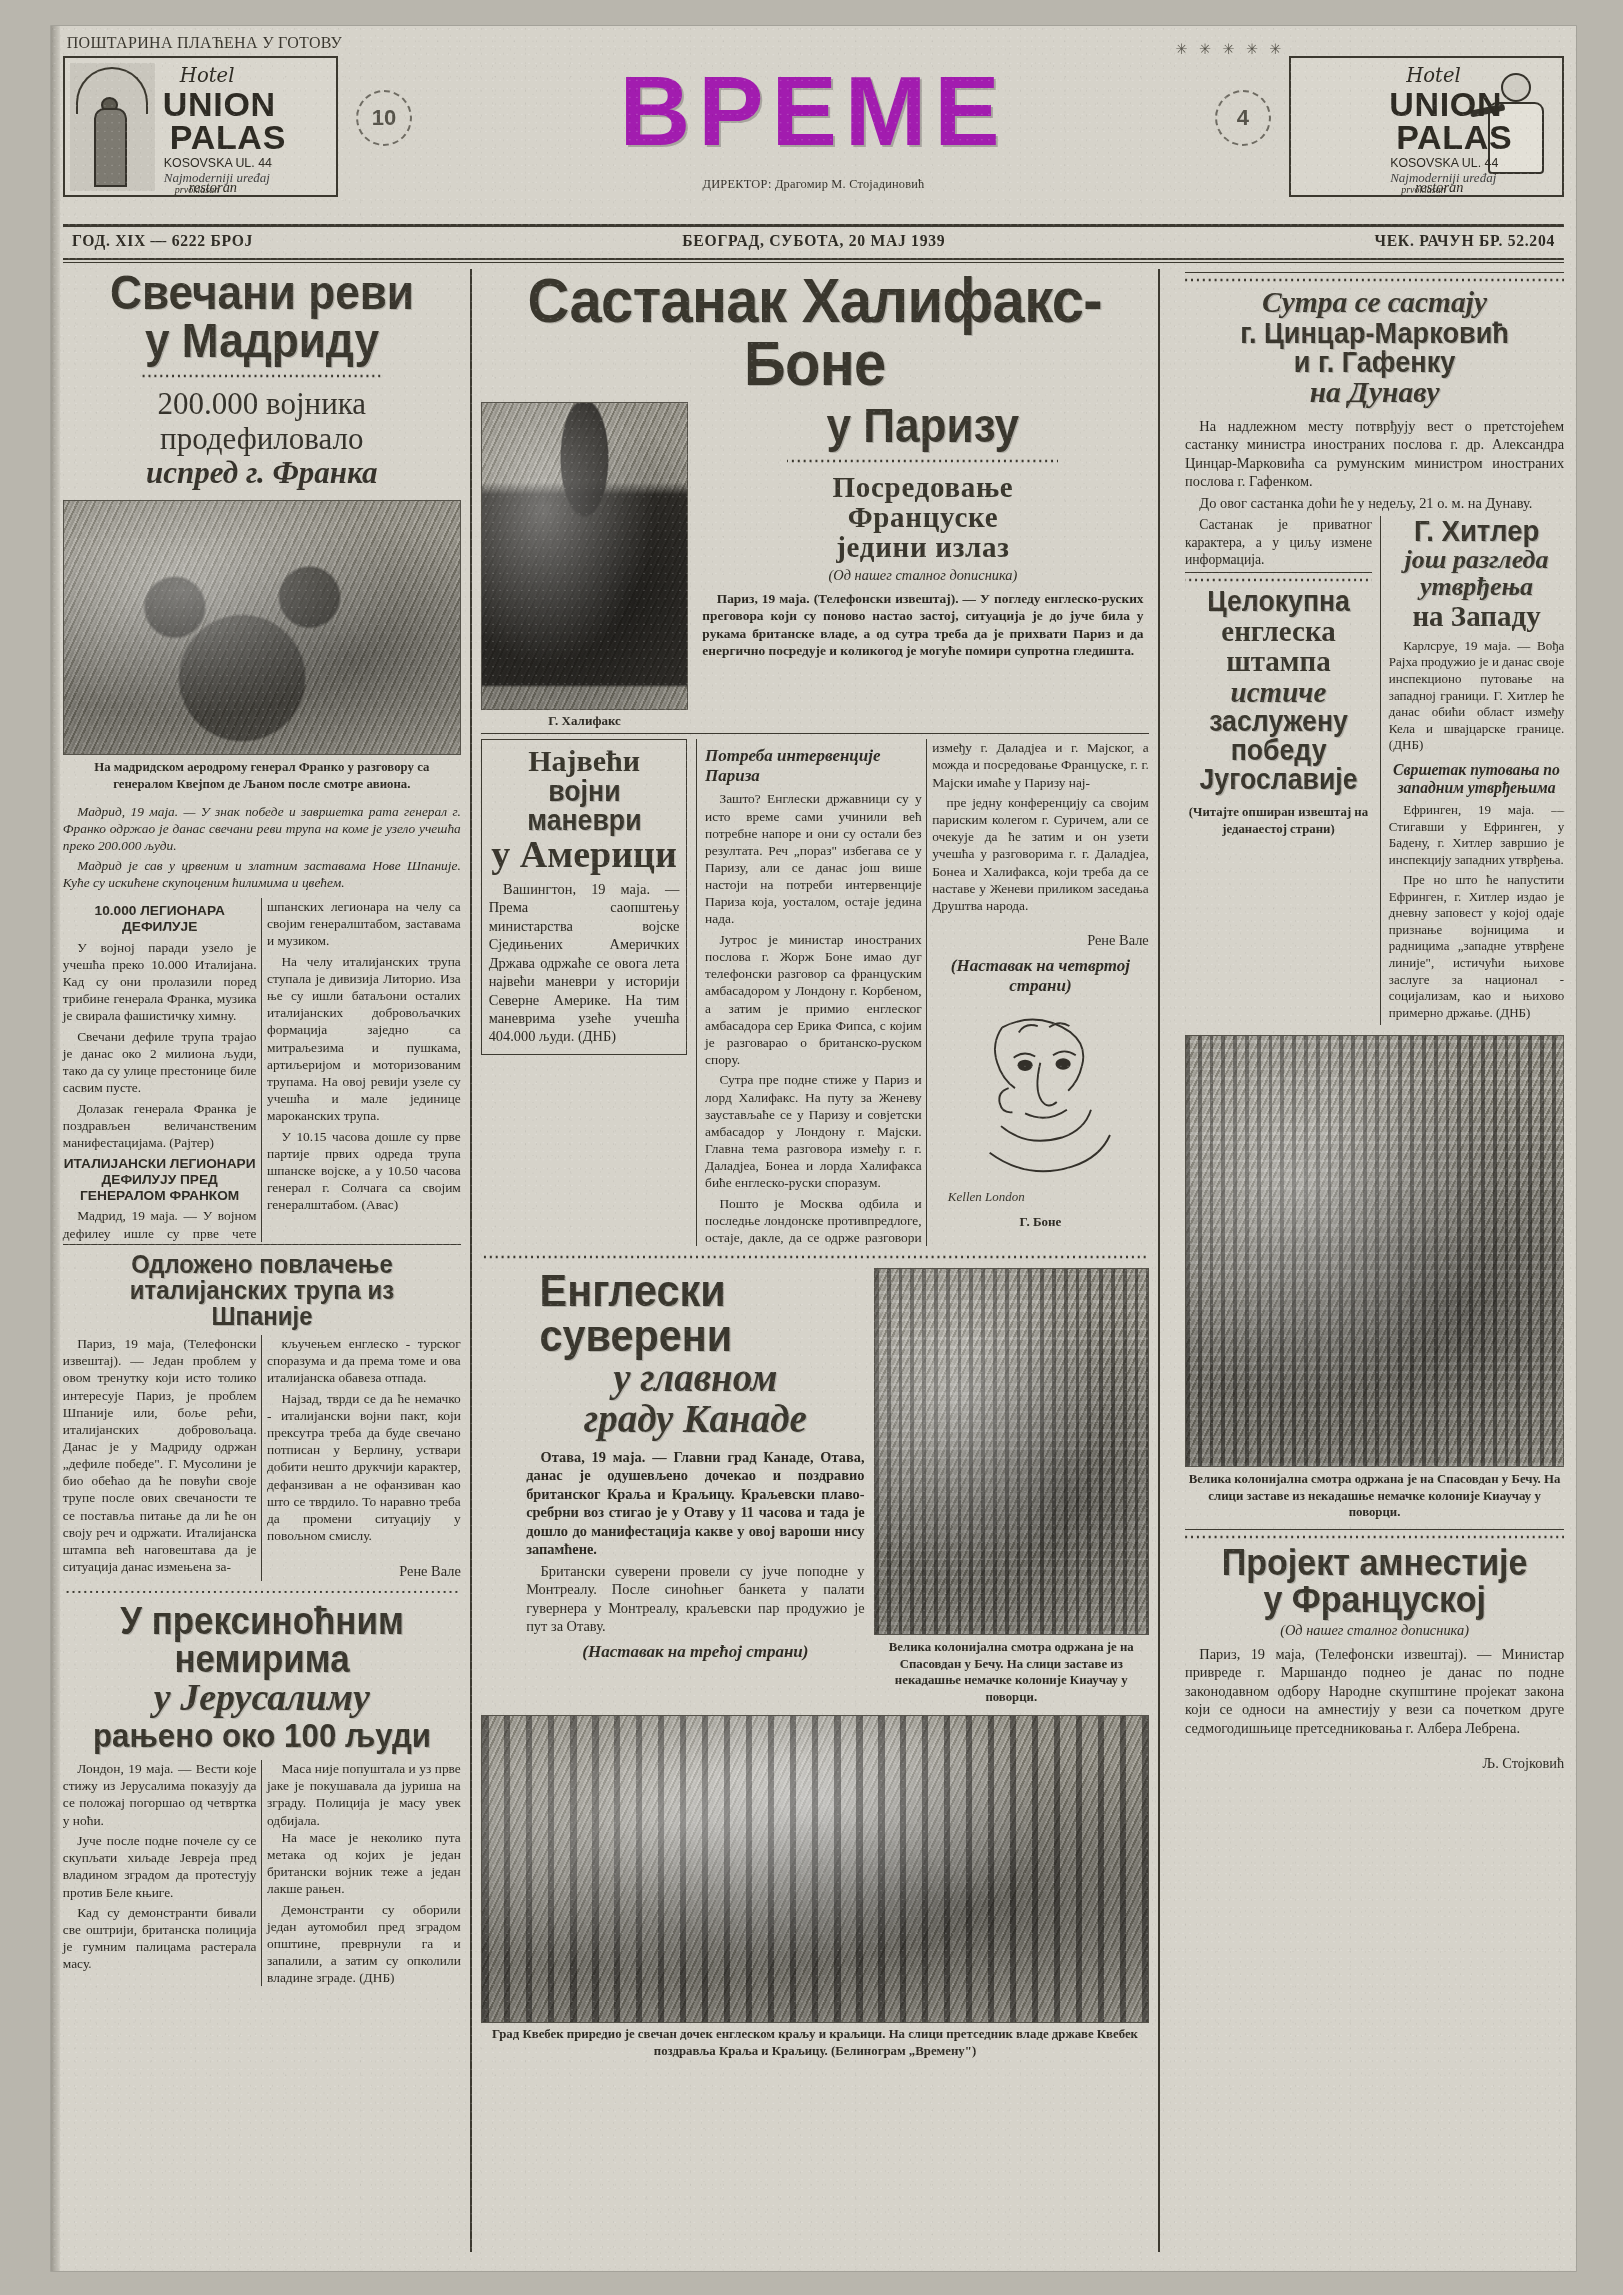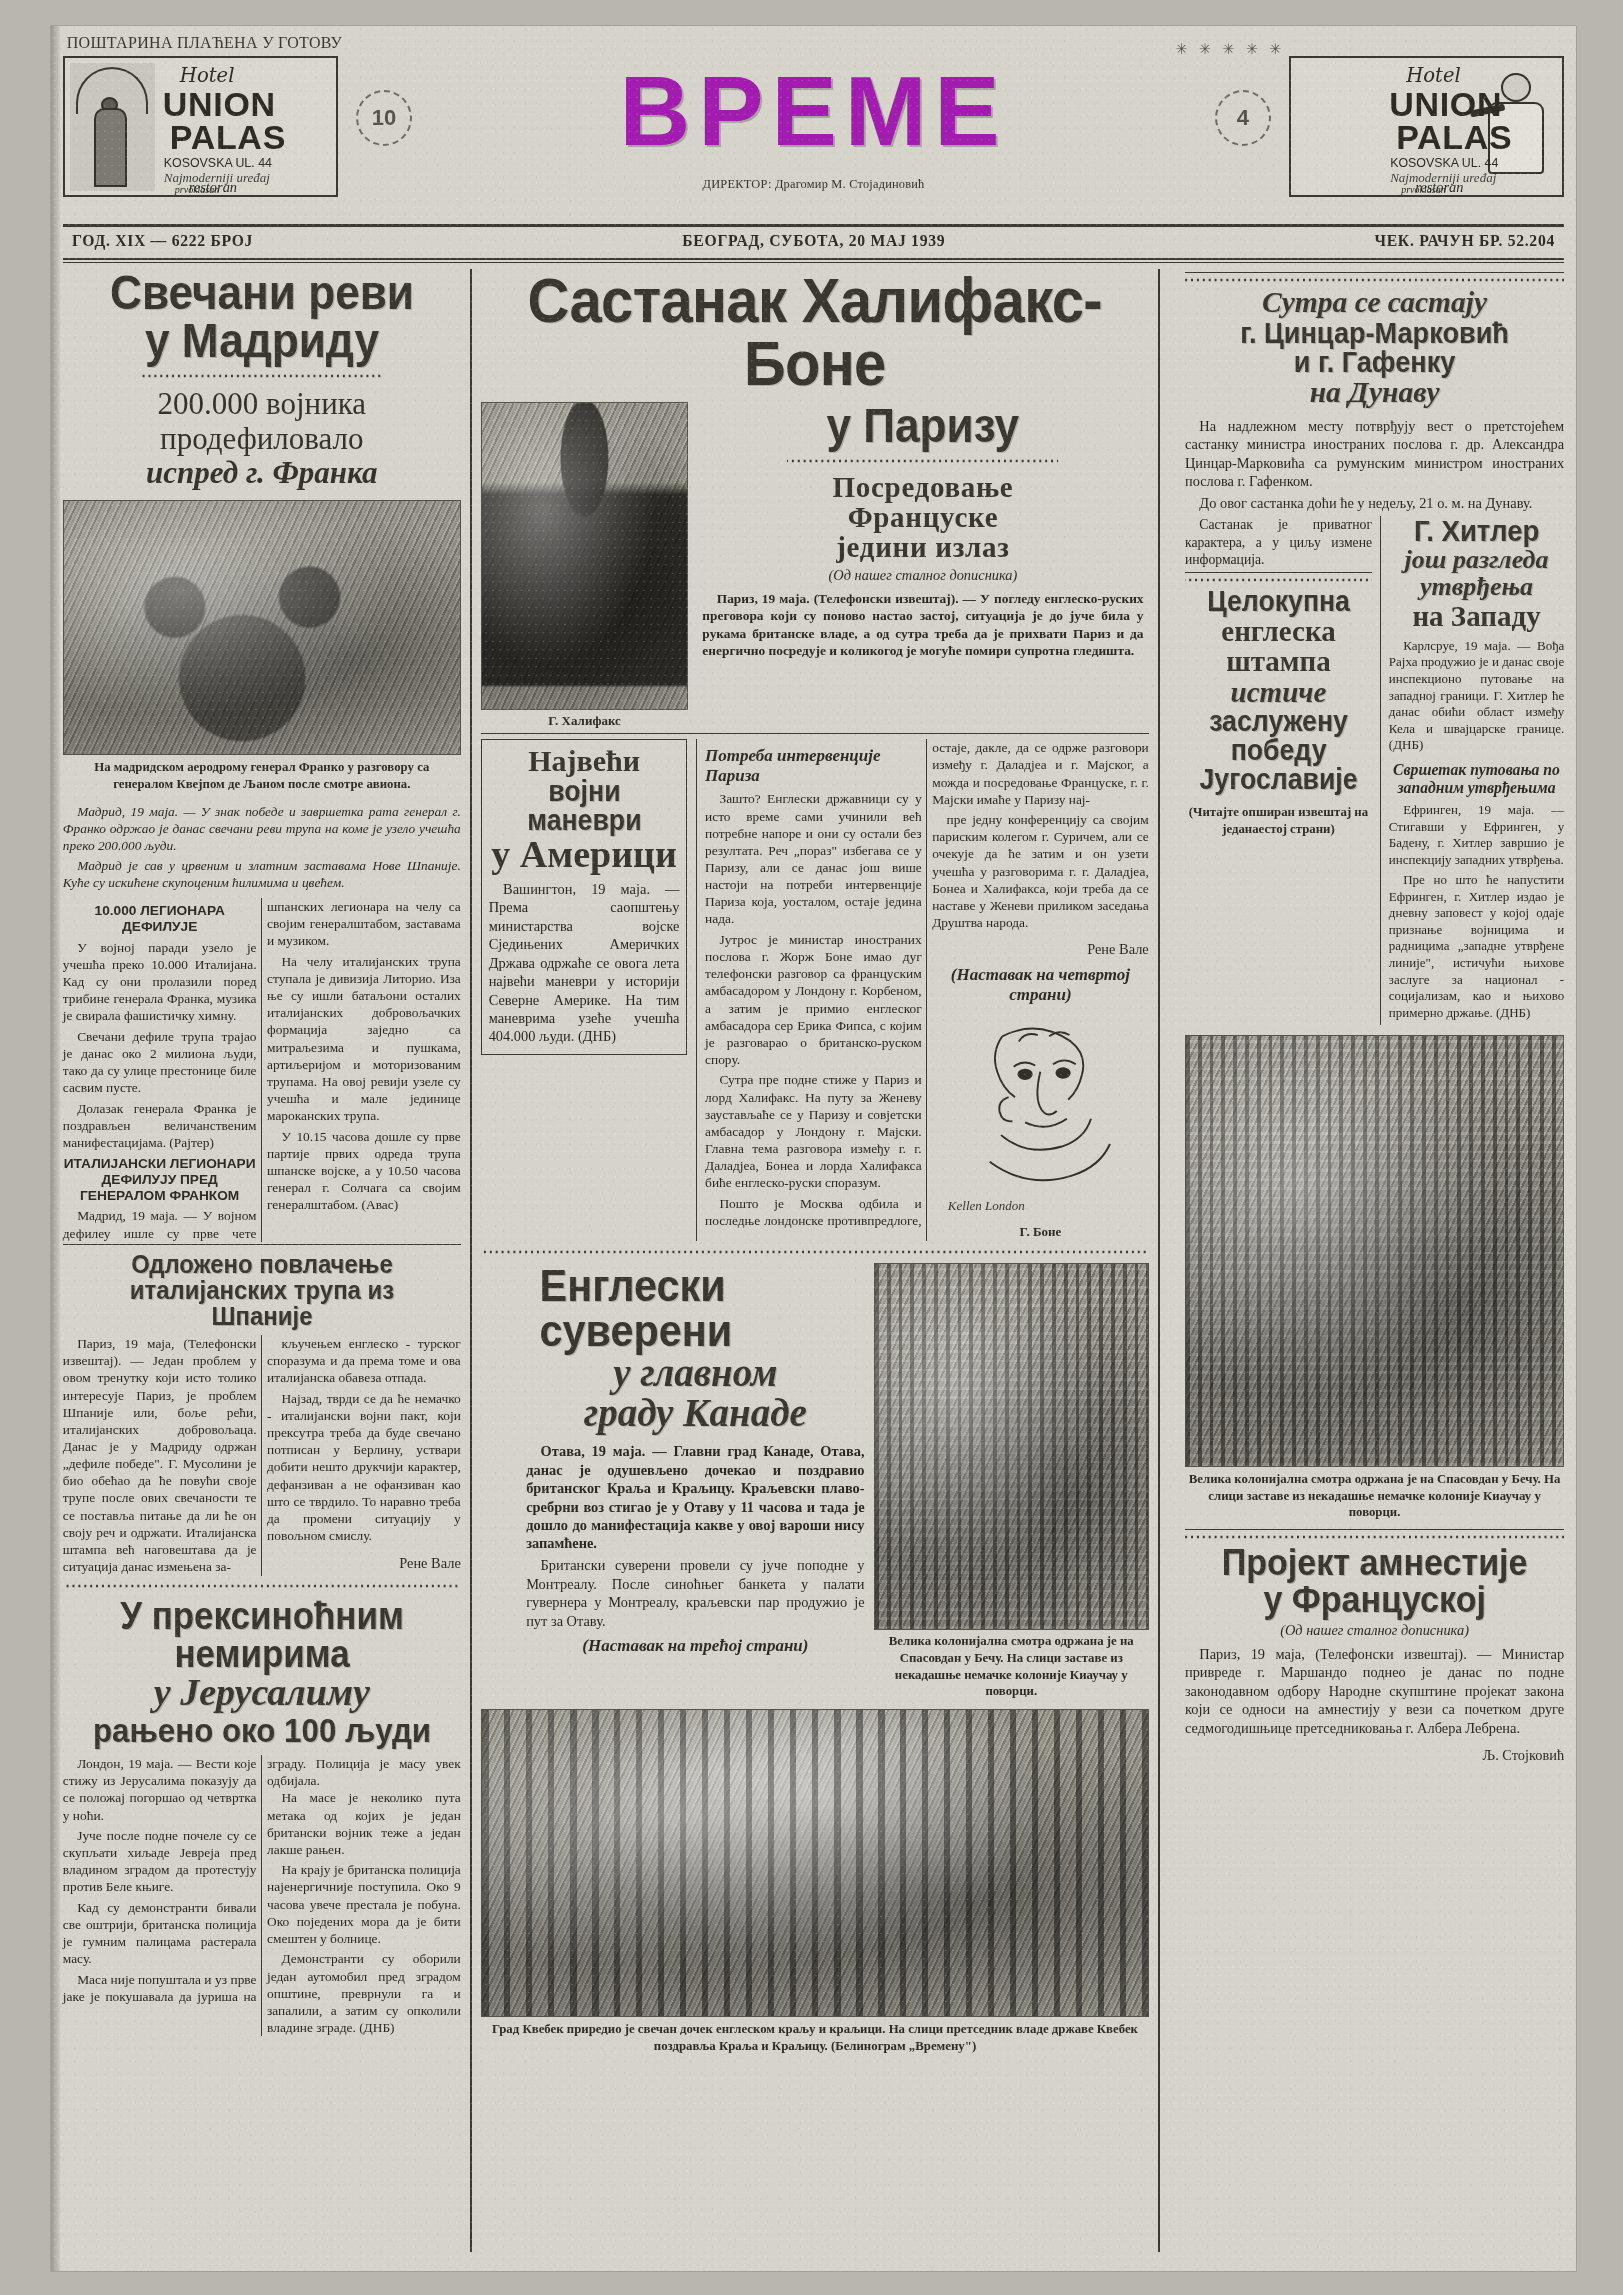--- a/index.html
+++ b/index.html
@@ -178,21 +178,21 @@
   .caption { font-family:"Liberation Serif",serif; font-weight:bold; font-size:12.8px; line-height:1.3; color:#2e2b24; text-align:center; padding:3.9px 2.6px 0; }
   .figcap { font-family:"Liberation Serif",serif; font-weight:bold; font-size:13px; text-align:center; color:#2e2b24; padding:3.3px 0 1.3px; }
 
   .body { font-family:"Liberation Serif",serif; font-size:13.4px; line-height:1.28; color:#2b2821; text-align:justify; }
   .body p { margin:0 0 3.3px; text-indent:14.4px; }
   .body.italic { font-style:italic; }
   .lead { font-weight:bold; }
   .two { column-count:2; column-gap:10.5px; column-rule:1.3px solid #3c3930; }
   .subhead { font-family:"Liberation Sans",sans-serif; font-weight:bold; font-size:13.7px; text-align:center; color:#2e2b24; line-height:1.15; margin:5.2px 0 3.9px; }
   .subhead-it { font-family:"Liberation Serif",serif; font-style:italic; font-weight:bold; font-size:17px; color:#2e2b24; line-height:1.2; margin:6.5px 0 3.9px; }
-  .byline { text-align:right; font-family:"Liberation Serif",serif; font-size:14.4px; color:#2e2b24; margin-top:10px; }
+  .byline { text-align:right; font-family:"Liberation Serif",serif; font-size:14.4px; color:#2e2b24; margin-top:18px; }
   .contnote { text-align:center; font-family:"Liberation Serif",serif; font-style:italic; font-weight:bold; font-size:17px; color:#2e2b24; margin:6.5px 0; }
   .srcnote { text-align:center; font-family:"Liberation Serif",serif; font-style:italic; font-size:14.4px; color:#2e2b24; margin:3.9px 0 6.5px; }
 
   .boxed { border:1.3px solid #3c3930; padding:5.2px 6.5px; }
 
   
   .caricature { height:209px; position:relative; margin:3.9px 0 0; }
   .caric-sig { position:absolute; left:15.7px; bottom:6.5px; font-family:"Liberation Serif",serif; font-style:italic; font-size:13px; color:#3a372e; }
 
   .edge-left { position:absolute; left:0; top:0; bottom:0; width:9.2px; background:linear-gradient(90deg,#9b988f,#cdcac1); }
@@ -317,21 +317,20 @@
           <div class="hl-cond ctr" style="font-size:34px;">рањено око 100 људи</div>
           <div class="two" style="margin-top:7.9px;">
             <div class="body">
               <p>Лондон, 19 маја. — Вести које стижу из Јерусалима показују да се положај погоршао од четвртка у ноћи.</p>
               <p>Јуче после подне почеле су се скупљати хиљаде Јевреја пред владином зградом да протестују против Беле књиге.</p>
               <p>Кад су демонстранти бивали све оштрији, британска полиција је гумним палицама растерала масу.</p>
               <p>Маса није попуштала и уз прве јаке је покушавала да јуриша на зграду. Полиција је масу увек одбијала.</p>
             </div>
             <div class="body">
               <p>На масе је неколико пута метака од којих је један британски војник теже а један лакше рањен.</p>
-              <p>На крају је британска полиција најенергичније поступила. Око 9 часова увече престала је побуна. Око поједених мора да је бити смештен у болнице.</p>
               <p>Демонстранти су оборили један аутомобил пред зградом општине, преврнули га и запалили, а затим су опколили владине зграде. (ДНБ)</p>
             </div>
           </div>
         </article>
       </div>
 
       <div class="col-c">
 
         <div class="hl-cond ctr" style="font-size:63px;letter-spacing:-0.7px;">Састанак Халифакс-Боне</div>
 

